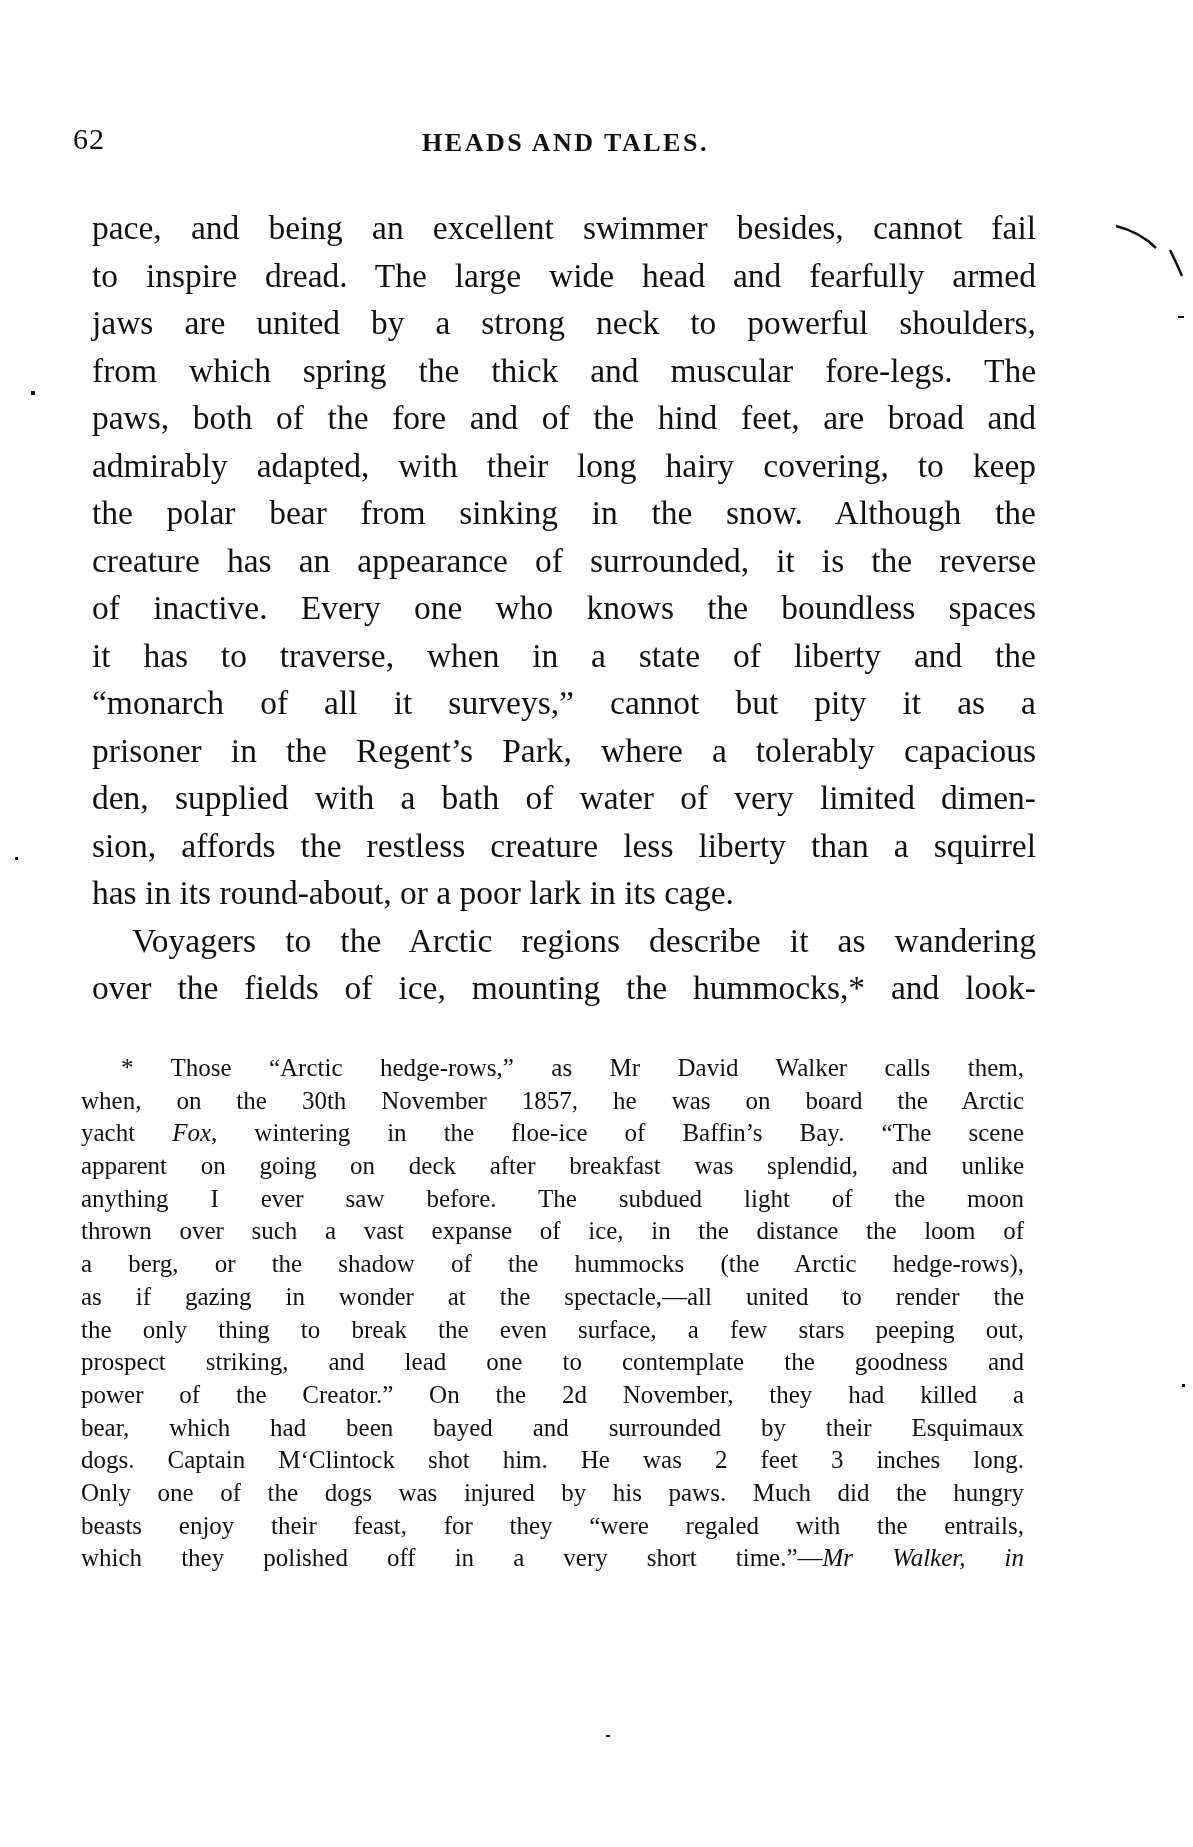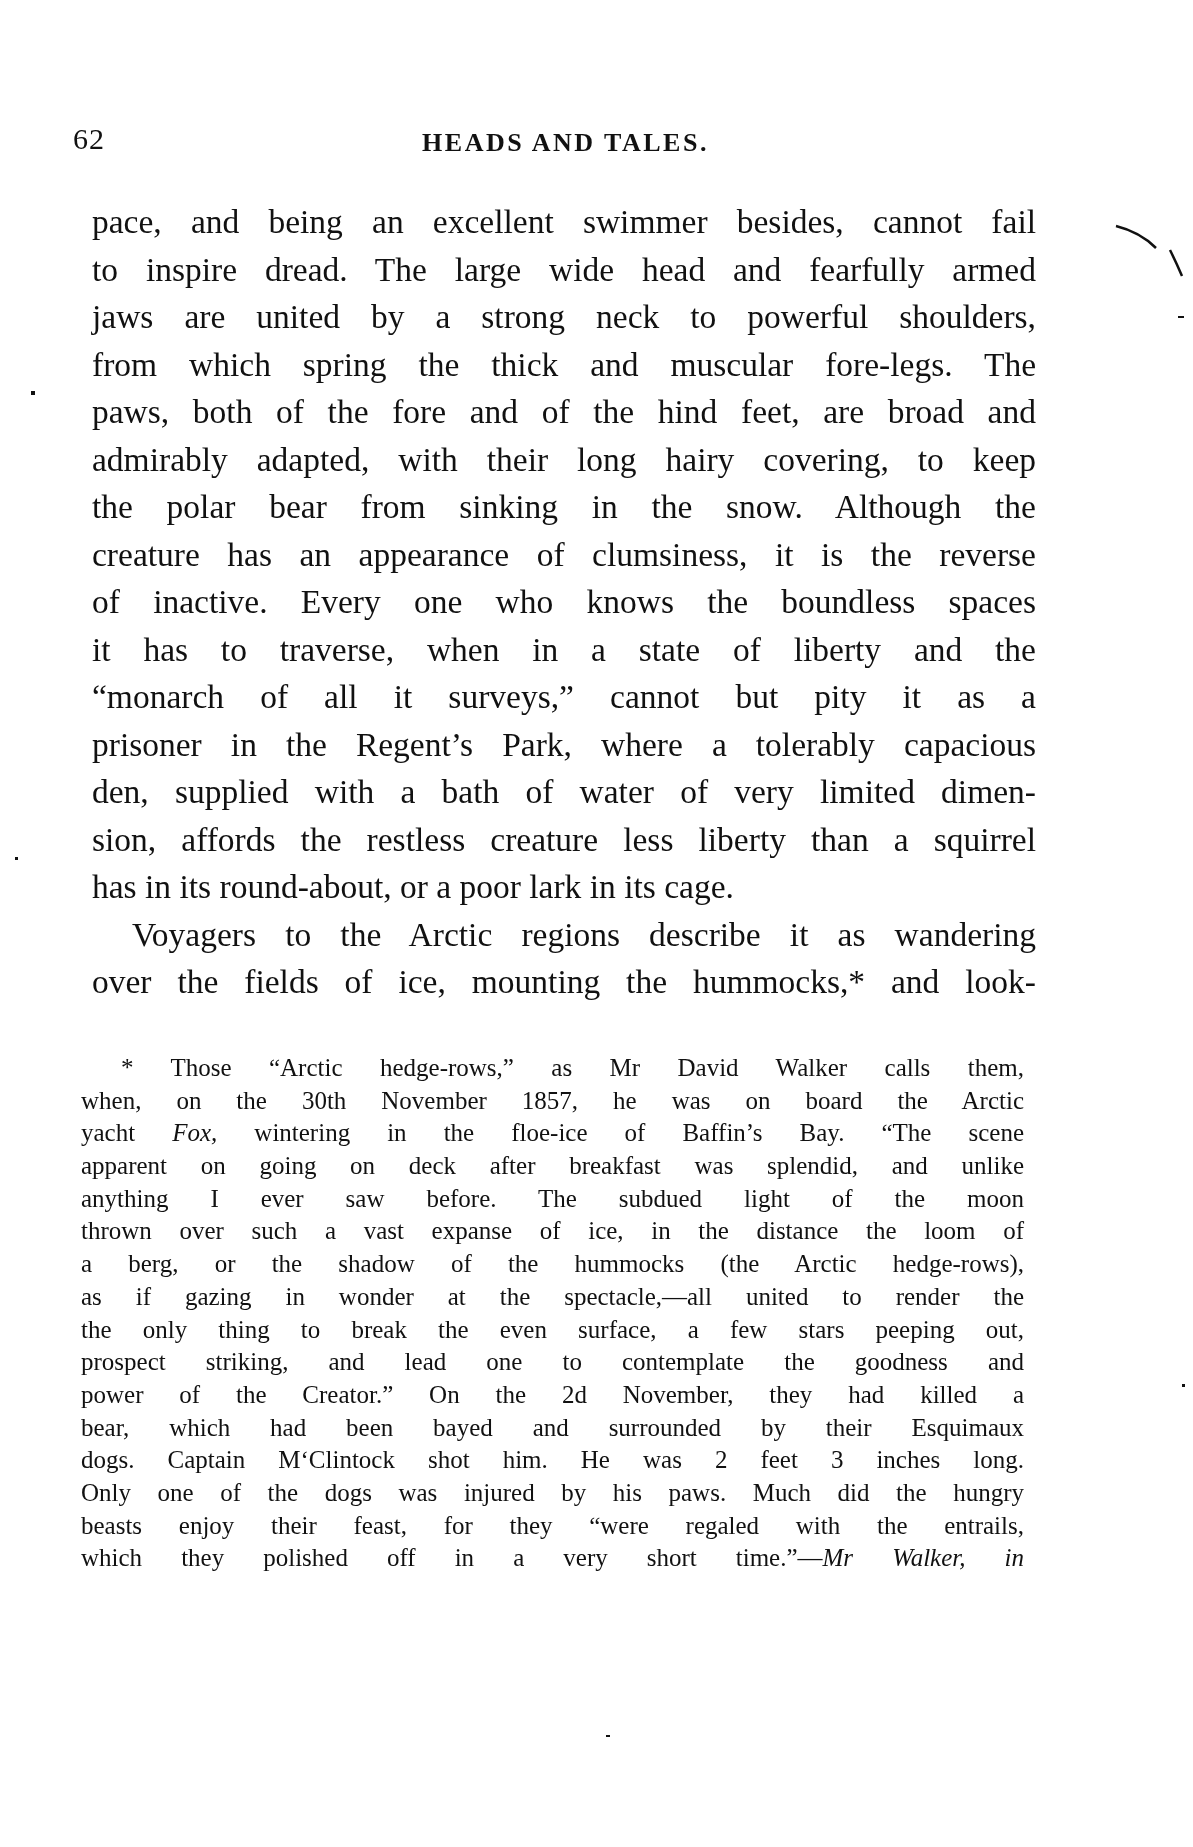--- a/index.html
+++ b/index.html
@@ -44,21 +44,21 @@
       text-align: center;
       font-family: "Liberation Serif", serif;
       font-weight: bold;
       font-size: 26px;
       letter-spacing: 2.5px;
       padding-left: 20px;
     }
     .body-text {
       position: absolute;
       left: 92px;
-      top: 198px;
+      top: 204px;
       width: 944px;
     }
     .body-line {
       font-family: "Liberation Serif", serif;
       font-size: 33.5px;
       height: 47.5px;
       line-height: 47.5px;
       text-align: justify;
       text-align-last: justify;
       white-space: nowrap;
@@ -105,21 +105,21 @@
   </div>
 
   <div class="body-text">
     <div class="body-line">pace, and being an excellent swimmer besides, cannot fail</div>
     <div class="body-line">to inspire dread. The large wide head and fearfully armed</div>
     <div class="body-line">jaws are united by a strong neck to powerful shoulders,</div>
     <div class="body-line">from which spring the thick and muscular fore-legs. The</div>
     <div class="body-line">paws, both of the fore and of the hind feet, are broad and</div>
     <div class="body-line">admirably adapted, with their long hairy covering, to keep</div>
     <div class="body-line">the polar bear from sinking in the snow. Although the</div>
-    <div class="body-line">creature has an appearance of clumsiness, it is the reverse</div>
+    <div class="body-line">creature has an appearance of surrounded, it is the reverse</div>
     <div class="body-line">of inactive. Every one who knows the boundless spaces</div>
     <div class="body-line">it has to traverse, when in a state of liberty and the</div>
     <div class="body-line">“monarch of all it surveys,” cannot but pity it as a</div>
     <div class="body-line">prisoner in the Regent’s Park, where a tolerably capacious</div>
     <div class="body-line">den, supplied with a bath of water of very limited dimen-</div>
     <div class="body-line">sion, affords the restless creature less liberty than a squirrel</div>
     <div class="body-line last">has in its round-about, or a poor lark in its cage.</div>
     <div class="body-line indent">Voyagers to the Arctic regions describe it as wandering</div>
     <div class="body-line">over the fields of ice, mounting the hummocks,* and look-</div>
   </div>

